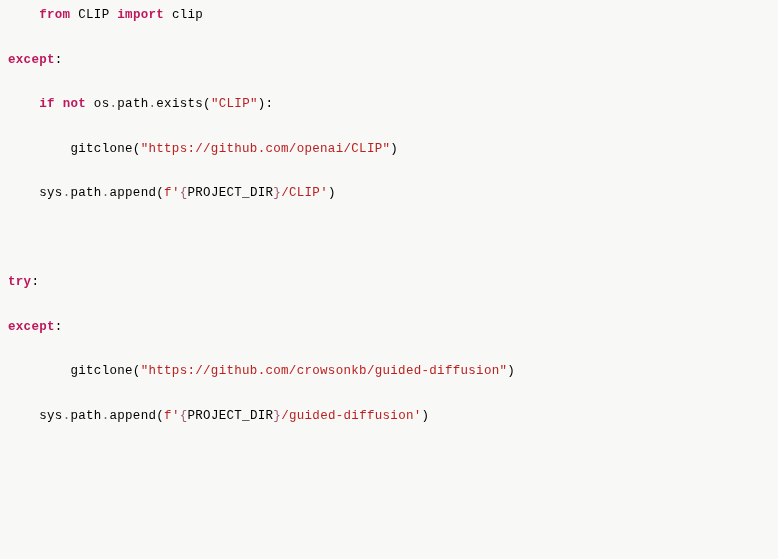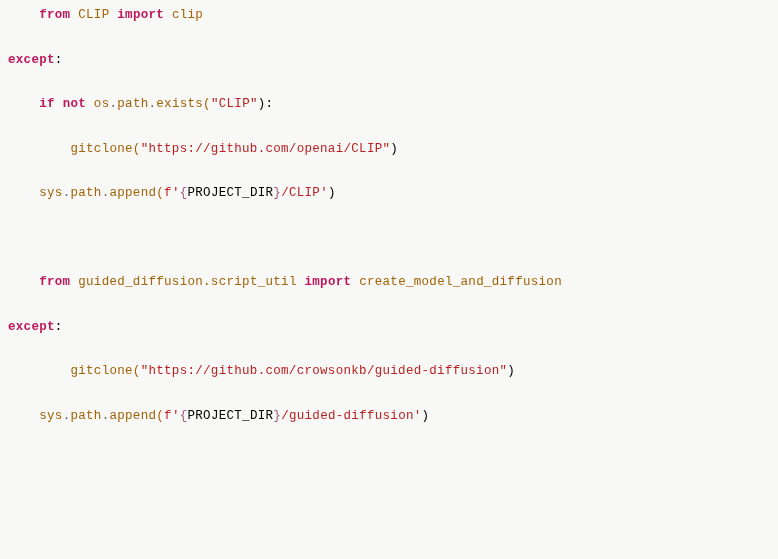--- a/index.html
+++ b/index.html
@@ -8,36 +8,36 @@
     background: #f8f8f6;
     font-family: "Consolas", "Courier New", monospace;
     font-size: 12.5px;
     line-height: 1.78;
     color: #000;
     letter-spacing: 0.3px;
   }
   .line { white-space: pre; }
   .kw { color: #be185d; font-weight: bold; }
   .op { color: #666666; }
-  .name { color: #a16207; }
+  .name { color: #000000; }
   .str { color: #BA2121; }
   .strfp { color: #A45A77; }
   .strfvar { color: #000; }
   .punc { color: #000; }
 </style>
 </head>
 <body>
 
 <pre style="margin:0; font:inherit;"><div class="line">    <span class="kw">from</span> <span class="name">CLIP</span> <span class="kw">import</span> <span class="name">clip</span></div>
 <div class="line"><span class="kw">except</span><span class="punc">:</span></div>
 <div class="line">    <span class="kw">if</span> <span class="kw">not</span> <span class="name">os</span><span class="op">.</span><span class="name">path</span><span class="op">.</span><span class="name">exists(</span><span class="str">"CLIP"</span><span class="punc">):</span></div>
 <div class="line">        <span class="name">gitclone(</span><span class="str">"https://github.com/openai/CLIP"</span><span class="punc">)</span></div>
 <div class="line">    <span class="name">sys</span><span class="op">.</span><span class="name">path</span><span class="op">.</span><span class="name">append(</span><span class="str">f'</span><span class="strfp">{</span><span class="strfvar">PROJECT_DIR</span><span class="strfp">}</span><span class="str">/CLIP'</span><span class="punc">)</span></div>
 <div class="line"> </div>
-<div class="line">    <span class="kw">from</span> <span class="name">guided_diffusion.script_util</span> <span class="kw">import</span> <span class="name">create_model_and_diffusion</span></div>
+<div class="line"><span class="kw">try</span><span class="punc">:</span></div>
 <div class="line"><span class="kw">except</span><span class="punc">:</span></div>
 <div class="line">        <span class="name">gitclone(</span><span class="str">"https://github.com/crowsonkb/guided-diffusion"</span><span class="punc">)</span></div>
 <div class="line">    <span class="name">sys</span><span class="op">.</span><span class="name">path</span><span class="op">.</span><span class="name">append(</span><span class="str">f'</span><span class="strfp">{</span><span class="strfvar">PROJECT_DIR</span><span class="strfp">}</span><span class="str">/guided-diffusion'</span><span class="punc">)</span></div>
 <div class="line"> </div>
 
 
 
 
 
 

